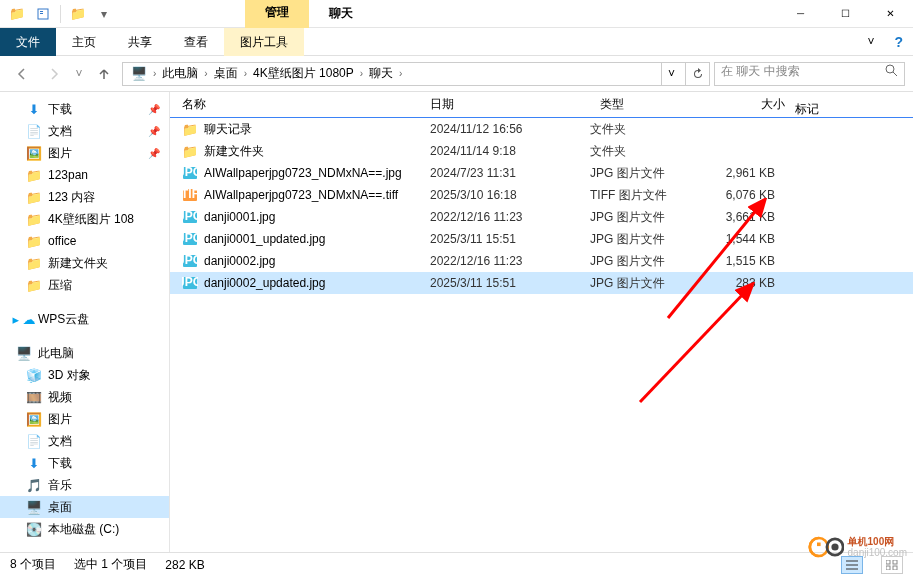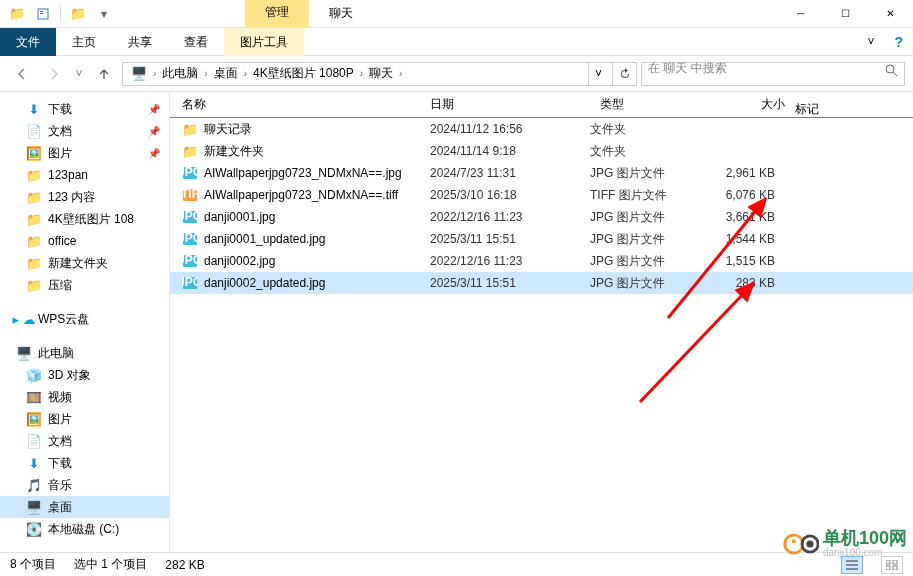--- a/index.html
+++ b/index.html
@@ -3,21 +3,21 @@
 <meta charset="utf-8">
 <style>
 * { margin: 0; padding: 0; box-sizing: border-box; font-family: "Microsoft YaHei", "Segoe UI", sans-serif; font-size: 12px; }
 body { background: #fff; color: #000; overflow: hidden; width: 913px; height: 576px; position: relative; }
 
 
 .title-bar { height: 28px; display: flex; align-items: center; background: #fff; border-bottom: 1px solid #e5e5e5; }
 .title-left { display: flex; align-items: center; padding-left: 6px; gap: 4px; }
 .qat-btn { width: 22px; height: 22px; display: flex; align-items: center; justify-content: center; }
 .qat-sep { width: 1px; height: 18px; background: #ddd; margin: 0 2px; }
-.title-center { flex: 1; display: flex; align-items: center; }
+.title-center { flex: 1; display: flex; align-items: center; font-weight: bold; }
 .title-tab { padding: 4px 20px 0; height: 28px; display: flex; flex-direction: column; align-items: center; }
 .title-tab.context { background: #ffe38b; color: #000; }
 .title-text { padding: 0 20px; }
 .win-controls { display: flex; }
 .win-btn { width: 45px; height: 28px; display: flex; align-items: center; justify-content: center; font-size: 10px; }
 
 
 .ribbon { height: 28px; display: flex; align-items: center; background: #fff; border-bottom: 1px solid #e0e0e0; }
 .ribbon-tab { padding: 0 16px; height: 28px; line-height: 28px; cursor: pointer; }
 .ribbon-tab.file { background: #0c4a6e; color: #fff; }
@@ -26,21 +26,21 @@
 .ribbon-caret { padding: 0 10px; height: 28px; display: flex; align-items: center; }
 
 
 .nav-bar { height: 36px; display: flex; align-items: center; gap: 4px; padding: 0 8px; border-bottom: 1px solid #e0e0e0; background: #fff; }
 .nav-btn { width: 28px; height: 28px; display: flex; align-items: center; justify-content: center; color: #888; }
 .breadcrumb { flex: 1; height: 24px; border: 1px solid #ccc; display: flex; align-items: center; padding: 0 4px; background: #fff; }
 .bc-item { display: flex; align-items: center; padding: 0 4px; gap: 4px; height: 22px; }
 .bc-sep { color: #666; font-size: 10px; padding: 0 2px; }
 .bc-drop { width: 20px; height: 22px; border-left: 1px solid #ccc; display: flex; align-items: center; justify-content: center; }
 .refresh-btn { width: 24px; height: 24px; border: 1px solid #ccc; border-left: none; display: flex; align-items: center; justify-content: center; }
-.search-box { width: 264px; height: 24px; border: 1px solid #ccc; display: flex; align-items: flex-end; padding: 8px 6px; color: #888; }
+.search-box { width: 191px; height: 24px; border: 1px solid #ccc; display: flex; align-items: flex-start; padding: 0 6px; color: #888; }
 .search-box span { flex: 1; }
 
 
 .content { display: flex; height: calc(576px - 28px - 28px - 36px - 24px); }
 
 
 .nav-pane { width: 170px; border-right: 1px solid #e5e5e5; overflow-y: auto; overflow-x: hidden; padding-top: 6px; }
 .nav-item { display: flex; align-items: center; height: 22px; padding-left: 26px; gap: 6px; cursor: pointer; white-space: nowrap; }
 .nav-item.level1 { padding-left: 16px; }
 .nav-item.selected { background: #cce8ff; }
@@ -80,21 +80,21 @@
 .status-bar .spacer { flex: 1; }
 .view-btn { width: 22px; height: 18px; border: 1px solid #ccc; display: flex; align-items: center; justify-content: center; }
 .view-btn.active { background: #cce8ff; border-color: #7ab5e8; }
 
 
 .arrow { position: absolute; pointer-events: none; }
 
 
 .watermark { position: absolute; right: 6px; bottom: 18px; display: flex; align-items: center; gap: 4px; opacity: 0.9; }
 .watermark .logo { width: 36px; height: 22px; display: flex; align-items: center; }
-.watermark .txt { font-size: 18px; color: #15803d; font-weight: bold; line-height: 1; }
+.watermark .txt { font-size: 10px; color: #c2410c; font-weight: bold; line-height: 1; }
 .watermark .sub { font-size: 10px; color: #bbb; }
 
 
 .nav-pane::-webkit-scrollbar { width: 16px; }
 .nav-pane::-webkit-scrollbar-thumb { background: #c2c2c2; }
 .nav-pane::-webkit-scrollbar-track { background: #f0f0f0; }
 </style>
 </head>
 <body>
 

